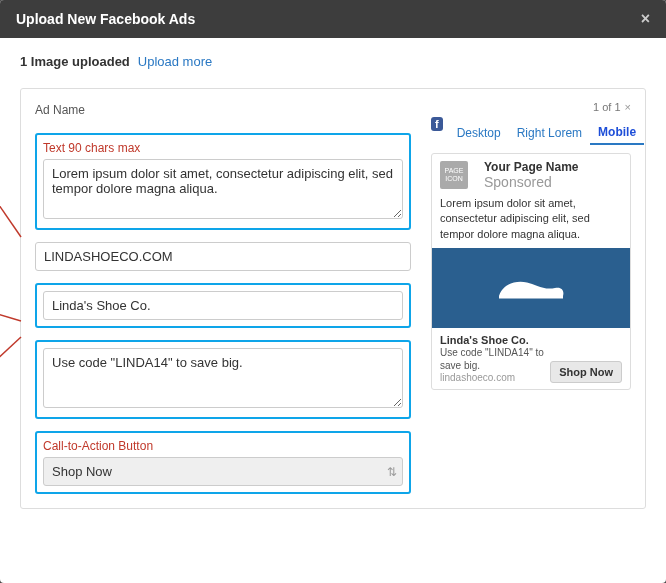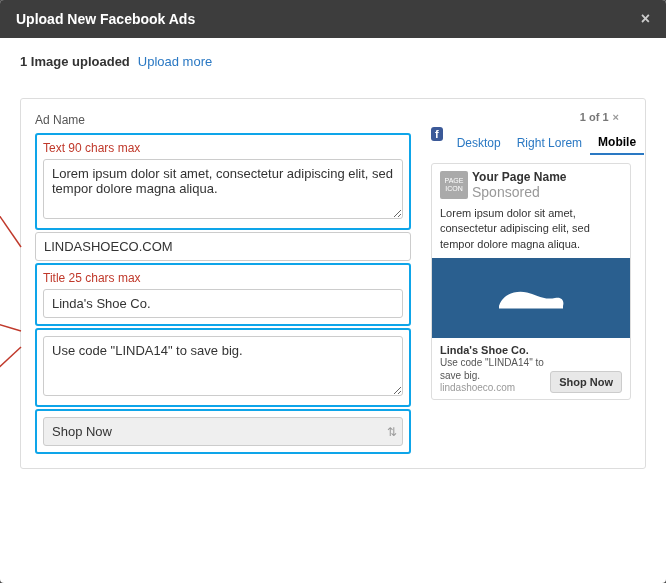--- a/index.html
+++ b/index.html
@@ -39,21 +39,21 @@
     }
     .modal-body {
       flex: 1;
       padding: 16px 20px;
       overflow-y: auto;
     }
     .upload-status {
       display: flex;
       align-items: center;
       gap: 8px;
-      margin-bottom: 29px;
+      margin-bottom: 19px;
       font-size: 13px;
     }
     .upload-status .count {
       font-weight: bold;
       color: #333;
     }
     .upload-more {
       color: #2a78c3;
       cursor: pointer;
       text-decoration: none;
@@ -62,21 +62,21 @@
       display: flex;
       gap: 20px;
       border: 1px solid #ddd;
       padding: 14px;
       border-radius: 3px;
     }
     .left-panel {
       flex: 1;
       display: flex;
       flex-direction: column;
-      gap: 2px;
+      gap: 12px;
     }
     .field-group label {
       font-size: 12px;
       color: #555;
       margin-bottom: 4px;
       display: block;
     }
     .field-group input[type="text"],
     .field-group textarea,
     .field-group select {
@@ -108,43 +108,42 @@
     .preview-tabs {
       display: flex;
       align-items: center;
       gap: 0;
       margin-bottom: 8px;
       font-size: 12px;
       position: relative;
     }
     .page-counter {
       position: absolute;
-      right: 12px;
+      right: 0;
       top: -2px;
       font-size: 11px;
       color: #777;
       display: flex;
       align-items: flex-start;
       gap: 4px;
-      font-weight: bold;
     }
     .page-counter .close-x {
       cursor: pointer;
       color: #999;
     }
     .tab-item {
       padding: 4px 8px;
       cursor: pointer;
       color: #2a78c3;
       font-size: 12px;
       white-space: nowrap;
       margin-top: 18px;
     }
     .tab-item.active {
-      color: #000000;
+      color: #1d4ed8;
       border-bottom: 2px solid #2a78c3;
       font-weight: bold;
     }
     .fb-icon {
       display: inline-block;
       background: #3b5998;
       color: #fff;
       font-size: 11px;
       font-weight: bold;
       border-radius: 3px;
@@ -154,21 +153,21 @@
     .preview-card {
       border: 1px solid #ddd;
       border-radius: 3px;
       overflow: hidden;
       font-size: 11px;
       background: #fff;
     }
     .preview-card-header {
       display: flex;
       align-items: center;
-      gap: 4px;
+      gap: 16px;
       padding: 6px 8px;
     }
     .page-icon-placeholder {
       width: 28px;
       height: 28px;
       background: #aaa;
       border-radius: 2px;
       display: flex;
       flex-direction: column;
       align-items: center;
@@ -296,29 +295,29 @@
         <div class="field-group field-group-highlight">
           <label>Text 90 chars max</label>
           <textarea style="">Lorem ipsum dolor sit amet, consectetur adipiscing elit, sed tempor dolore magna aliqua.</textarea>
         </div>
 
         <div class="field-group">
           <input type="text" value="LINDASHOECO.COM" style="">
         </div>
 
         <div class="field-group field-group-highlight">
-          <label>Title 25 chars max</label>
           <input type="text" value="Linda's Shoe Co." style="">
         </div>
 
         <div class="field-group field-group-highlight">
           <textarea style="">Use code "LINDA14" to save big.</textarea>
         </div>
 
         <div class="field-group field-group-highlight">
+          <label>Call-to-Action Button</label>
           <div class="select-wrapper">
             <select>
               <option>Shop Now</option>
               <option>Learn More</option>
               <option>Sign Up</option>
               <option>Book Now</option>
               <option>Contact Us</option>
             </select>
           </div>
         </div>

